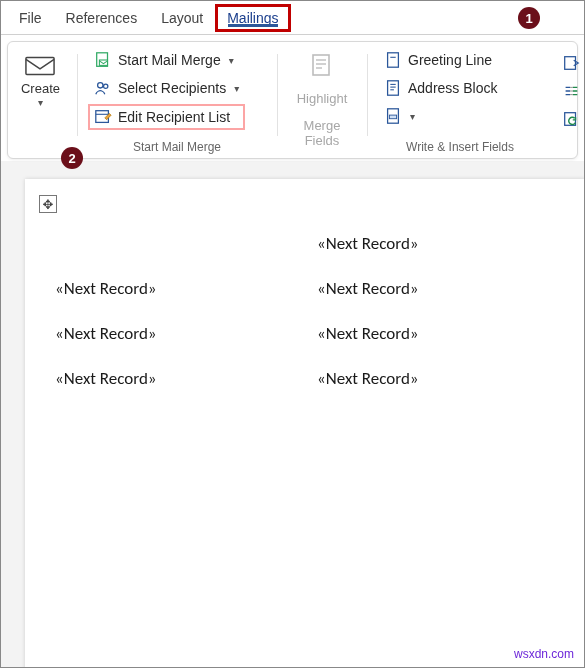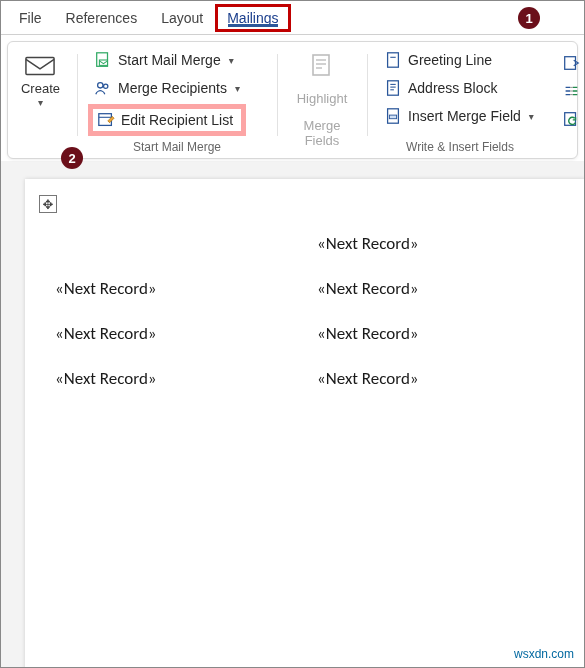--- a/index.html
+++ b/index.html
@@ -121,21 +121,21 @@
     display: flex;
     align-items: center;
     gap: 6px;
     padding: 3px 6px;
     cursor: pointer;
     white-space: nowrap;
     color: #2a2a2a;
     font-size: 14px;
   }
   .vitem .chev-r { font-size: 10px; color: #555; margin-left: 2px;}
-  .vitem.locked { border: 5px solid #fca5a5; padding: 2px 8px 2px 4px;}
+  .vitem.locked { border: 2px solid #fca5a5; padding: 2px 8px 2px 4px;}
   .icon {
     width: 18px; height: 18px;
     display: inline-flex; align-items: center; justify-content: center;
     flex-shrink: 0;
   }
   .icon svg { width: 18px; height: 18px; }
   .icon-lg { width: 30px; height: 28px; }
   .icon-lg svg { width: 30px; height: 28px; }
   .callout-2 { top: 112px; left: 60px; }
   .side-icons {
@@ -178,21 +178,21 @@
   }
   .field {
     font-family: Calibri, "Segoe UI", Arial, sans-serif;
     font-size: 17px;
     color: #1a1a1a;
   }
   .watermark {
     position: absolute;
     right: 10px; bottom: 6px;
     font-size: 12px;
-    color: #0369a1;
+    color: #6d28d9;
   }
 </style>
 </head>
 <body>
 
 <div class="tabs">
   <div class="tab">File</div>
   <div class="tab">References</div>
   <div class="tab">Layout</div>
   <div class="tab active tab-highlight">Mailings</div>
@@ -230,21 +230,21 @@
           <span class="chev-r">▾</span>
         </div>
         <div class="vitem">
           <span class="icon">
             <svg viewBox="0 0 20 20">
                 <circle cx="7" cy="7" r="3" fill="none" stroke="#2b579a" stroke-width="1.4"></circle>
                 <circle cx="13" cy="8" r="2.4" fill="none" stroke="#2b579a" stroke-width="1.4"></circle>
                 <path d="M2 17c1-3 4-4 5-4s4 1 5 4" fill="none" stroke="#2b579a" stroke-width="1.4"></path>
               </svg>
           </span>
-          <span>Merge Recipients</span>
+          <span>Select Recipients</span>
           <span class="chev-r">▾</span>
         </div>
         <div class="vitem locked">
           <span class="icon">
             <svg viewBox="0 0 20 20">
                 <rect x="2" y="3" width="14" height="13" fill="none" stroke="#2b579a" stroke-width="1.4"></rect>
                 <line x1="2" y1="7" x2="16" y2="7" stroke="#2b579a" stroke-width="1.2"></line>
                 <path d="M12 11 L17 6 L19 8 L14 13 Z" fill="#e8a33d" stroke="#b37400" stroke-width="0.8"></path>
               </svg>
           </span>
@@ -292,21 +292,20 @@
           </span>
           <span>Address Block</span>
         </div>
         <div class="vitem">
           <span class="icon">
             <svg viewBox="0 0 20 20">
                 <rect x="4" y="2" width="12" height="16" fill="none" stroke="#2b579a" stroke-width="1.4"></rect>
                 <rect x="6" y="9" width="8" height="4" fill="#cfe0f6" stroke="#2b579a" stroke-width="1"></rect>
               </svg>
           </span>
-          <span>Insert Merge Field</span>
           <span class="chev-r">▾</span>
         </div>
       </div>
       <div class="group-label" style="align-self:center">Write &amp; Insert Fields</div>
     </div>
 
     <div class="side-icons">
       <span class="icon">
         <svg viewBox="0 0 20 20">
             <rect x="3" y="3" width="12" height="14" fill="none" stroke="#2b579a" stroke-width="1.4"></rect>

